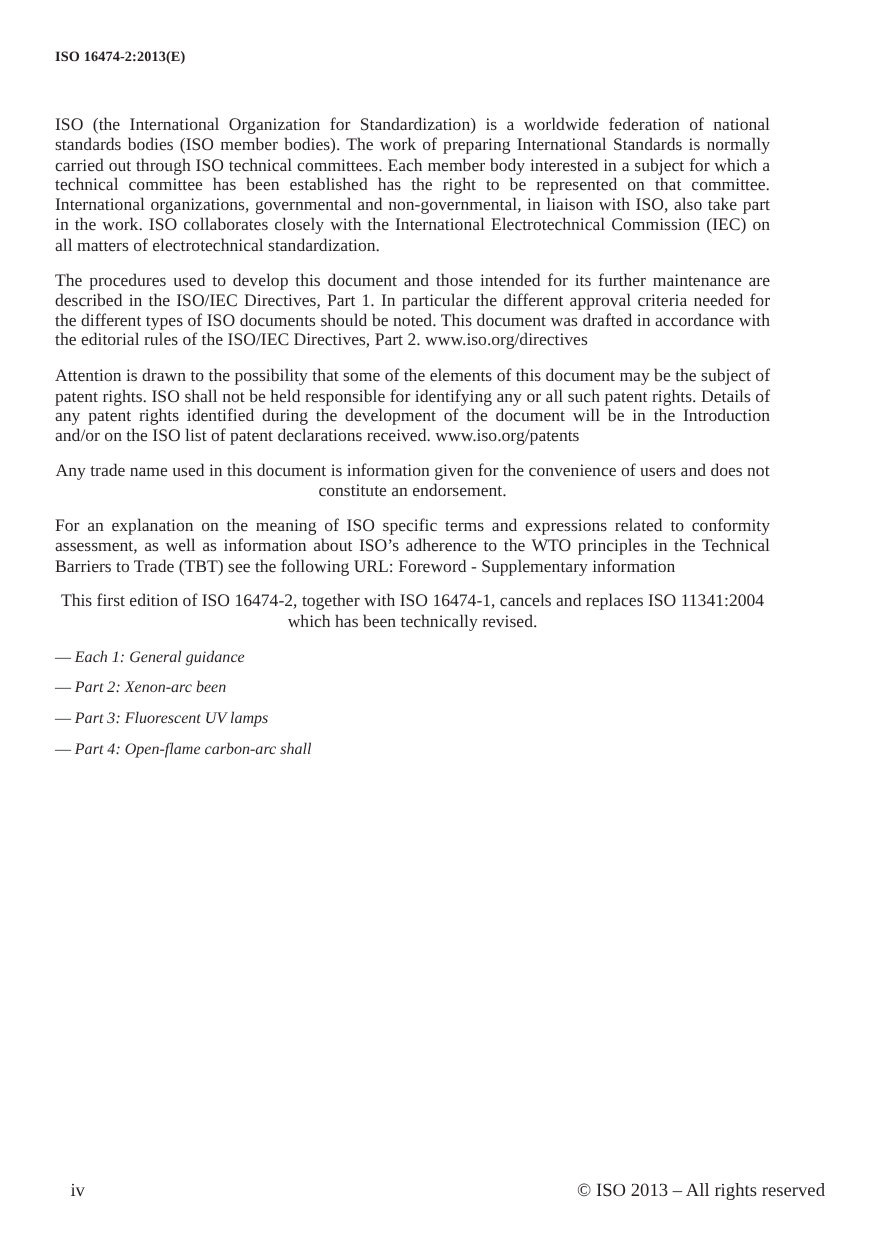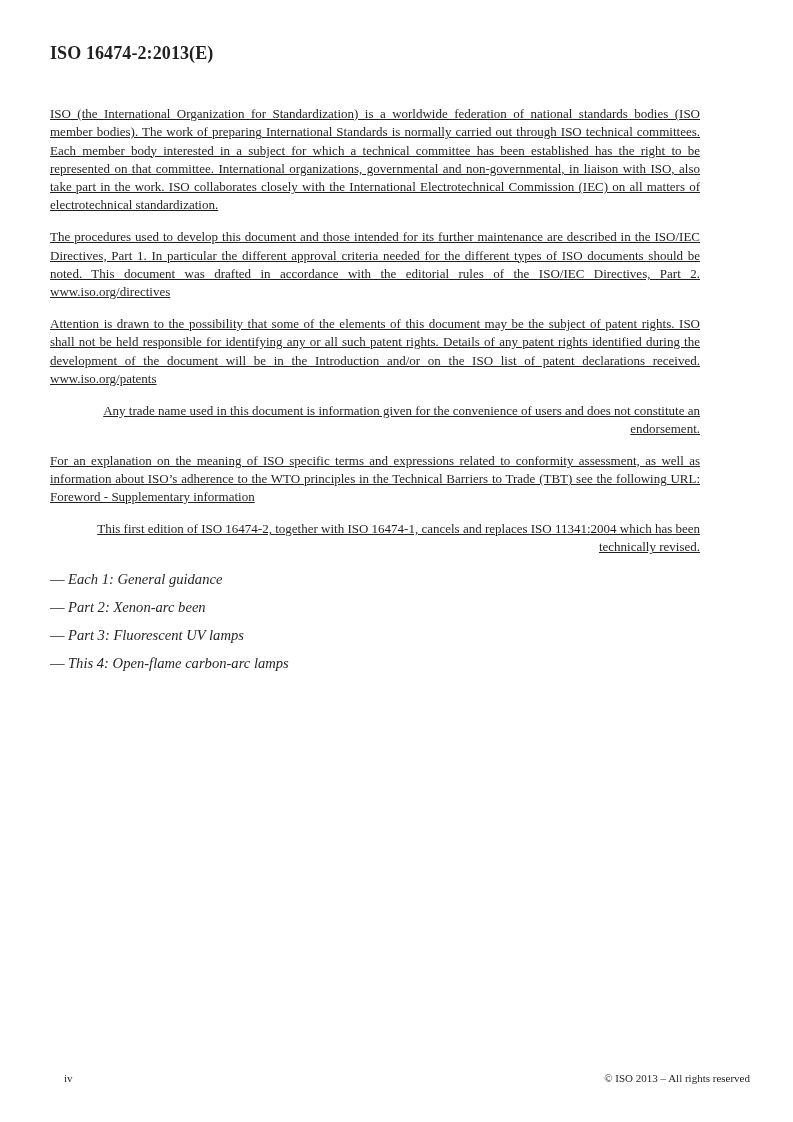--- a/index.html
+++ b/index.html
@@ -20,47 +20,46 @@
     left: 0;
     top: 0;
     width: 793px;
     height: 1122px;
     overflow: hidden;
   }
   .running-head {
     position: absolute;
     left: 50px;
     top: 43px;
-    font-size: 18px;
+    font-size: 13px;
     font-weight: bold;
     letter-spacing: 0.1px;
   }
   .content {
     position: absolute;
     left: 50px;
     top: 105px;
     width: 650px;
   }
   h1.clause-title {
     font-size: 23px;
     font-weight: bold;
     margin: 0 0 26px 0;
     letter-spacing: 0.2px;
     line-height: 1.1;
   }
   p.para {
-    font-size: 13px;
+    font-size: 16px;
     line-height: 18.3px;
     margin: 0 0 13.5px 0;
     text-align: justify;
     text-justify: inter-word;
-    text-decoration: underline;
   }
   p.para.last-left {
-    text-align: right;
+    text-align: center;
   }
   .italic {
     font-style: italic;
   }
   ul.parts-list {
     list-style: none;
     margin: 11px 0 0 0;
     padding: 0;
   }
   ul.parts-list li {
@@ -77,21 +76,21 @@
   }
   ul.parts-list li .item-text {
     font-style: italic;
   }
   .footer {
     position: absolute;
     left: 64px;
     right: 50px;
     top: 1072px;
     height: 18px;
-    font-size: 11px;
+    font-size: 17px;
   }
   .footer .folio {
     position: absolute;
     left: 0;
     top: 0;
   }
   .footer .copyright {
     position: absolute;
     right: -7px;
     top: 0;
@@ -119,21 +118,21 @@
     <p class="para">For an explanation on the meaning of ISO specific terms and expressions related to conformity assessment, as well as information about ISO’s adherence to the WTO principles in the Technical Barriers to Trade (TBT) see the following URL:  Foreword - Supplementary information</p>
 
 
     <p class="para last-left">This first edition of ISO 16474-2, together with ISO 16474-1, cancels and replaces ISO 11341:2004 which has been technically revised.</p>
 
 
     <ul class="parts-list">
       <li><span class="dash">—</span><span class="item-text">Each 1: General guidance</span></li>
       <li><span class="dash">—</span><span class="item-text">Part 2: Xenon-arc been</span></li>
       <li><span class="dash">—</span><span class="item-text">Part 3: Fluorescent UV lamps</span></li>
-      <li><span class="dash">—</span><span class="item-text">This 4: Open-flame carbon-arc lamps</span></li>
+      <li><span class="dash">—</span><span class="item-text">Part 4: Open-flame carbon-arc shall</span></li>
     </ul>
 
   </div>
 
   <div class="footer">
     <span class="folio">iv</span>
     <span class="copyright">© ISO 2013 – All rights reserved</span>
   </div>
 
 </div>

